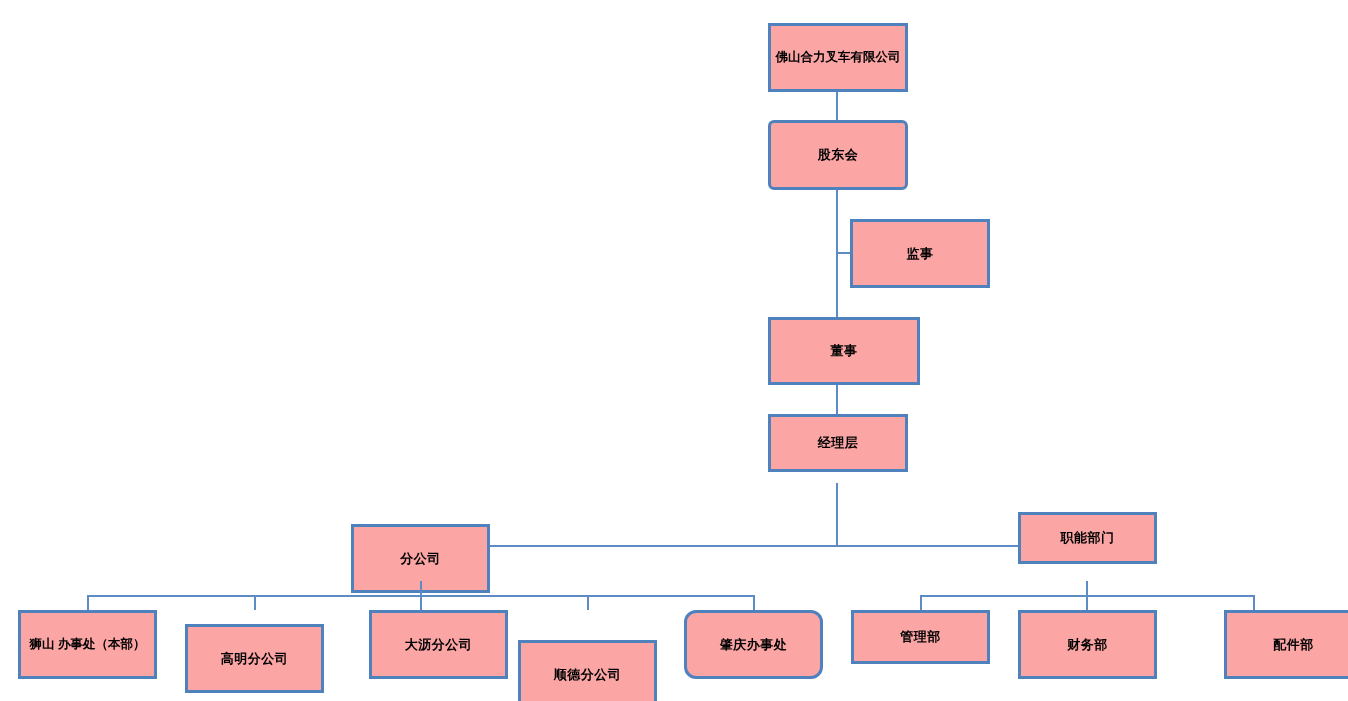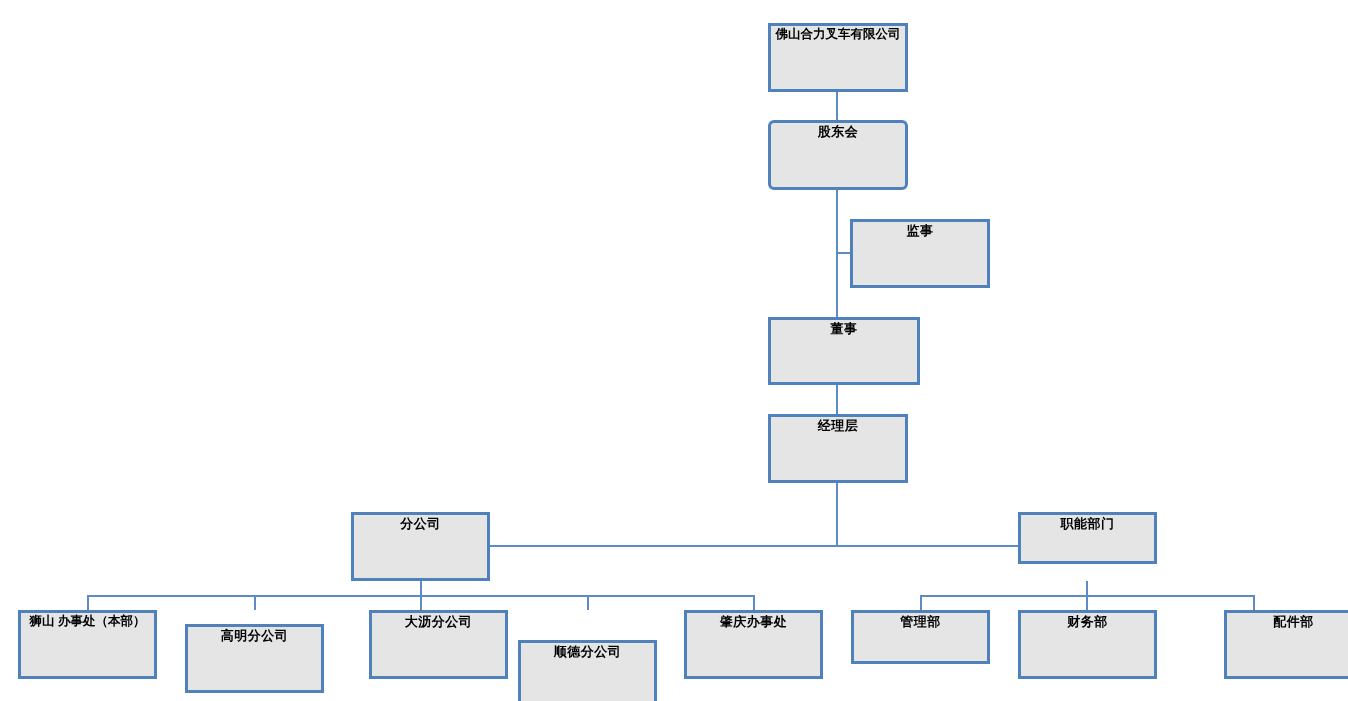--- a/index.html
+++ b/index.html
@@ -16,22 +16,23 @@
   .canvas {
     position: relative;
     width: 1348px;
     height: 701px;
     background: var(--bg);
     overflow: hidden;
   }
   .node {
     position: absolute;
     border: 3px solid var(--box-border);
-    background: #e5e5e5;
+    background: #fca5a5;
     display: flex;
+    align-items: center;
     justify-content: center;
     text-align: center;
   }
   .node-label {
     font-size: 13px;
     font-weight: bold;
     color: var(--text);
     white-space: nowrap;
     letter-spacing: 0.5px;
   }
@@ -57,44 +58,44 @@
   </div>
 
   <div class="node" style="left:850px;top:219px;width:140px;height:69px;">
     <span class="node-label">监事</span>
   </div>
 
   <div class="node" style="left:768px;top:317px;width:152px;height:68px;">
     <span class="node-label">董事</span>
   </div>
 
-  <div class="node" style="left:768px;top:414px;width:140px;height:69px;">
+  <div class="node" style="left:768px;top:414px;width:140px;height:58px;">
     <span class="node-label">经理层</span>
   </div>
 
-  <div class="node" style="left:351px;top:512px;width:139px;height:69px;">
+  <div class="node" style="left:351px;top:524px;width:139px;height:69px;">
     <span class="node-label">分公司</span>
   </div>
   <div class="node" style="left:1018px;top:512px;width:139px;height:52px;">
     <span class="node-label">职能部门</span>
   </div>
 
   <div class="node" style="left:18px;top:610px;width:139px;height:69px;">
     <span class="node-label fit">狮山 办事处（本部）</span>
   </div>
   <div class="node" style="left:185px;top:624px;width:139px;height:69px;">
     <span class="node-label">高明分公司</span>
   </div>
   <div class="node" style="left:351px;top:610px;width:139px;height:69px;margin-left:18px;">
     <span class="node-label">大沥分公司</span>
   </div>
   <div class="node" style="left:518px;top:610px;width:139px;height:69px;margin-top:30px;">
     <span class="node-label">顺德分公司</span>
   </div>
-  <div class="node" style="left:684px;top:610px;width:139px;height:69px;">
+  <div class="node" style="left:684px;top:610px;width:139px;height:69px;border-radius:12px;">
     <span class="node-label">肇庆办事处</span>
   </div>
 
   <div class="node" style="left:851px;top:610px;width:139px;height:54px;">
     <span class="node-label">管理部</span>
   </div>
   <div class="node" style="left:1018px;top:610px;width:139px;height:69px;">
     <span class="node-label">财务部</span>
   </div>
   <div class="node" style="left:1224px;top:610px;width:139px;height:69px;">

